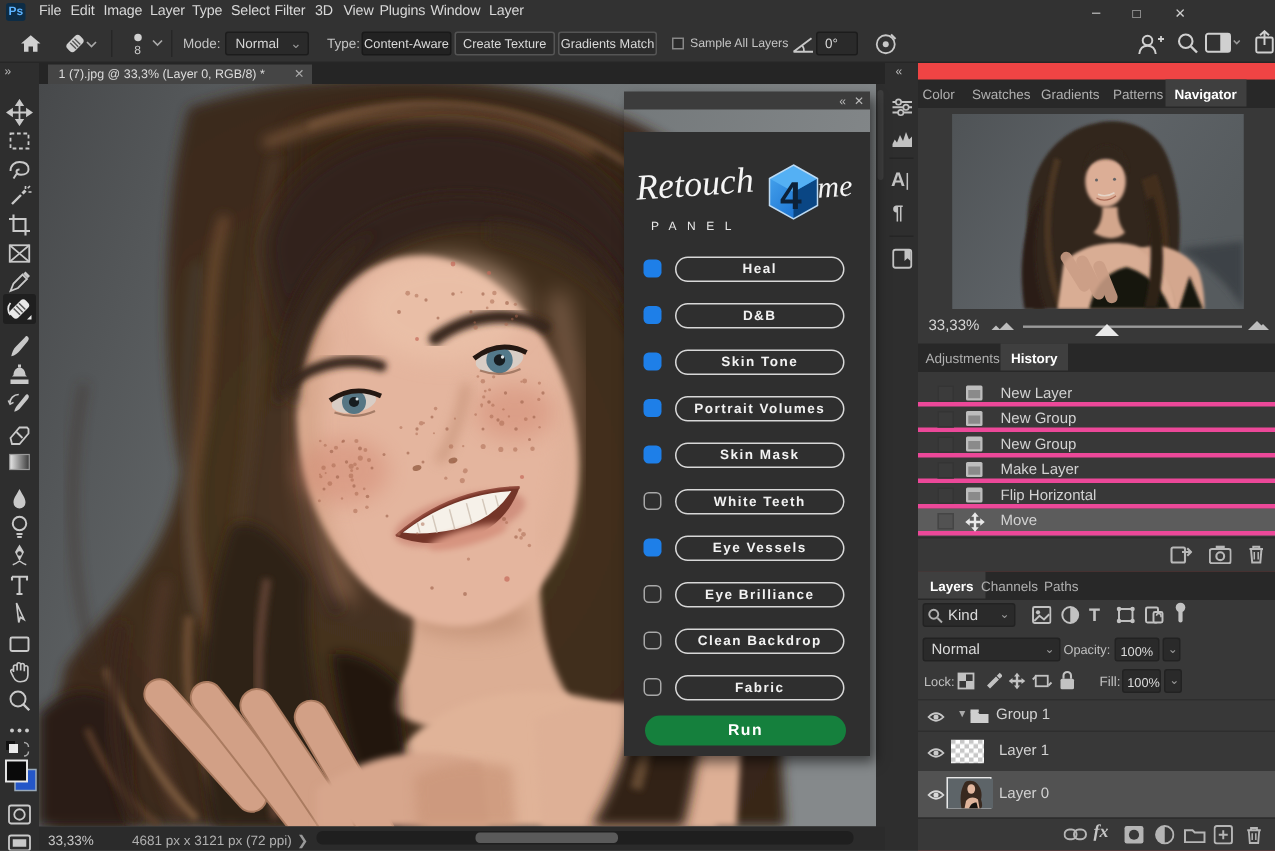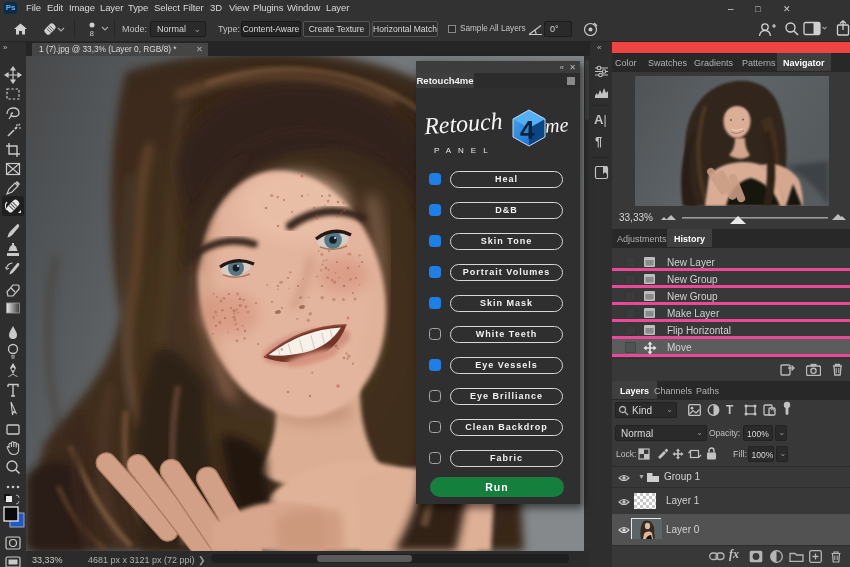--- a/index.html
+++ b/index.html
@@ -87,21 +87,21 @@
         <circle cx="8" cy="5" r="2.5" fill="#d0d0d0"></circle>
         <text x="5.5" y="16" fill="#c8c8c8" font-size="8" font-family="Liberation Sans">8</text>
         <path d="M 18,7 L 21,10 L 24,7" fill="none" stroke="#aaa" stroke-width="1.1"></path>
       </svg>
   <div style="position:absolute;left:114px;top:4px;width:1px;height:18px;background:#262626;"></div>
   <span class="olbl" style="left:122px">Mode:</span>
   <div class="obox" style="left:150px;width:56px;padding-left:6px;">Normal<span style="position:absolute;right:4px;color:#999;">⌄</span></div>
   <span class="olbl" style="left:218px">Type:</span>
   <div class="obtn" style="left:241px;width:60px;background:#222;border-color:#191919;">Content-Aware</div>
   <div class="obtn" style="left:303px;width:67px;">Create Texture</div>
-  <div class="obtn" style="left:372px;width:66px;">Horizontal Match</div>
+  <div class="obtn" style="left:372px;width:66px;">Gradients Match</div>
   <span class="olbl" style="left:460px;font-size:8.2px;">Sample All Layers</span>
   <div style="position:absolute;left:448px;top:9px;width:8px;height:8px;border:1px solid #888;background:#2a2a2a;"></div>
   <svg style="position:absolute;left:528px;top:8px;" width="16" height="12">
         <path d="M 1,10.5 L 13,1.5 M 1,10.5 H 14 M 8,10.5 A 7,7 0 0 0 6.8,6.2" fill="none" stroke="#c8c8c8" stroke-width="1.2"></path>
       </svg>
   <div class="obox" style="left:544px;width:28px;padding-left:5px;">0°</div>
   <svg style="position:absolute;left:582px;top:5px;" width="17" height="17">
         <circle cx="8.5" cy="8.5" r="6" fill="none" stroke="#c8c8c8" stroke-width="1.2"></circle>
         <circle cx="8.5" cy="8.5" r="2" fill="#c8c8c8"></circle>
         <path d="M 12,2 L 15,5" stroke="#c8c8c8" stroke-width="1.4"></path>
@@ -815,24 +815,20 @@
           </svg>
     </div>
   </div>
 </div>
 
 <div id="r4m">
   <div id="r4mhead">
         <span style="position:absolute;right:16px;top:2px;color:#bbb;font-size:8px;">«</span>
         <span style="position:absolute;right:4px;top:2px;color:#bbb;font-size:8px;">✕</span>
       </div>
-  <div id="r4mtabs">
-        <div id="r4mtab">Retouch4me</div>
-        <div style="position:absolute;right:5px;top:4px;width:8px;height:8px;background:#8a8a8a;"></div>
-      </div>
   <div id="r4mbody">
     <div id="r4mlogo" style="position:absolute;left:0;top:10px;width:164px;height:70px;">
       <div style="position:absolute;left:8px;top:12px;width:92px;color:#f5f5f5;font-family:'Liberation Serif',serif;font-style:italic;font-size:24px;transform:rotate(-4deg);">Retouch</div>
       <svg style="position:absolute;left:95px;top:10px;" width="36" height="40" viewBox="0 0 36 40">
         <defs>
               <linearGradient id="cubeg" x1="0" y1="0" x2="1" y2="1">
                 <stop offset="0" stop-color="#4aa8f0"></stop>
                 <stop offset="1" stop-color="#0e63c8"></stop>
               </linearGradient>
             </defs>

